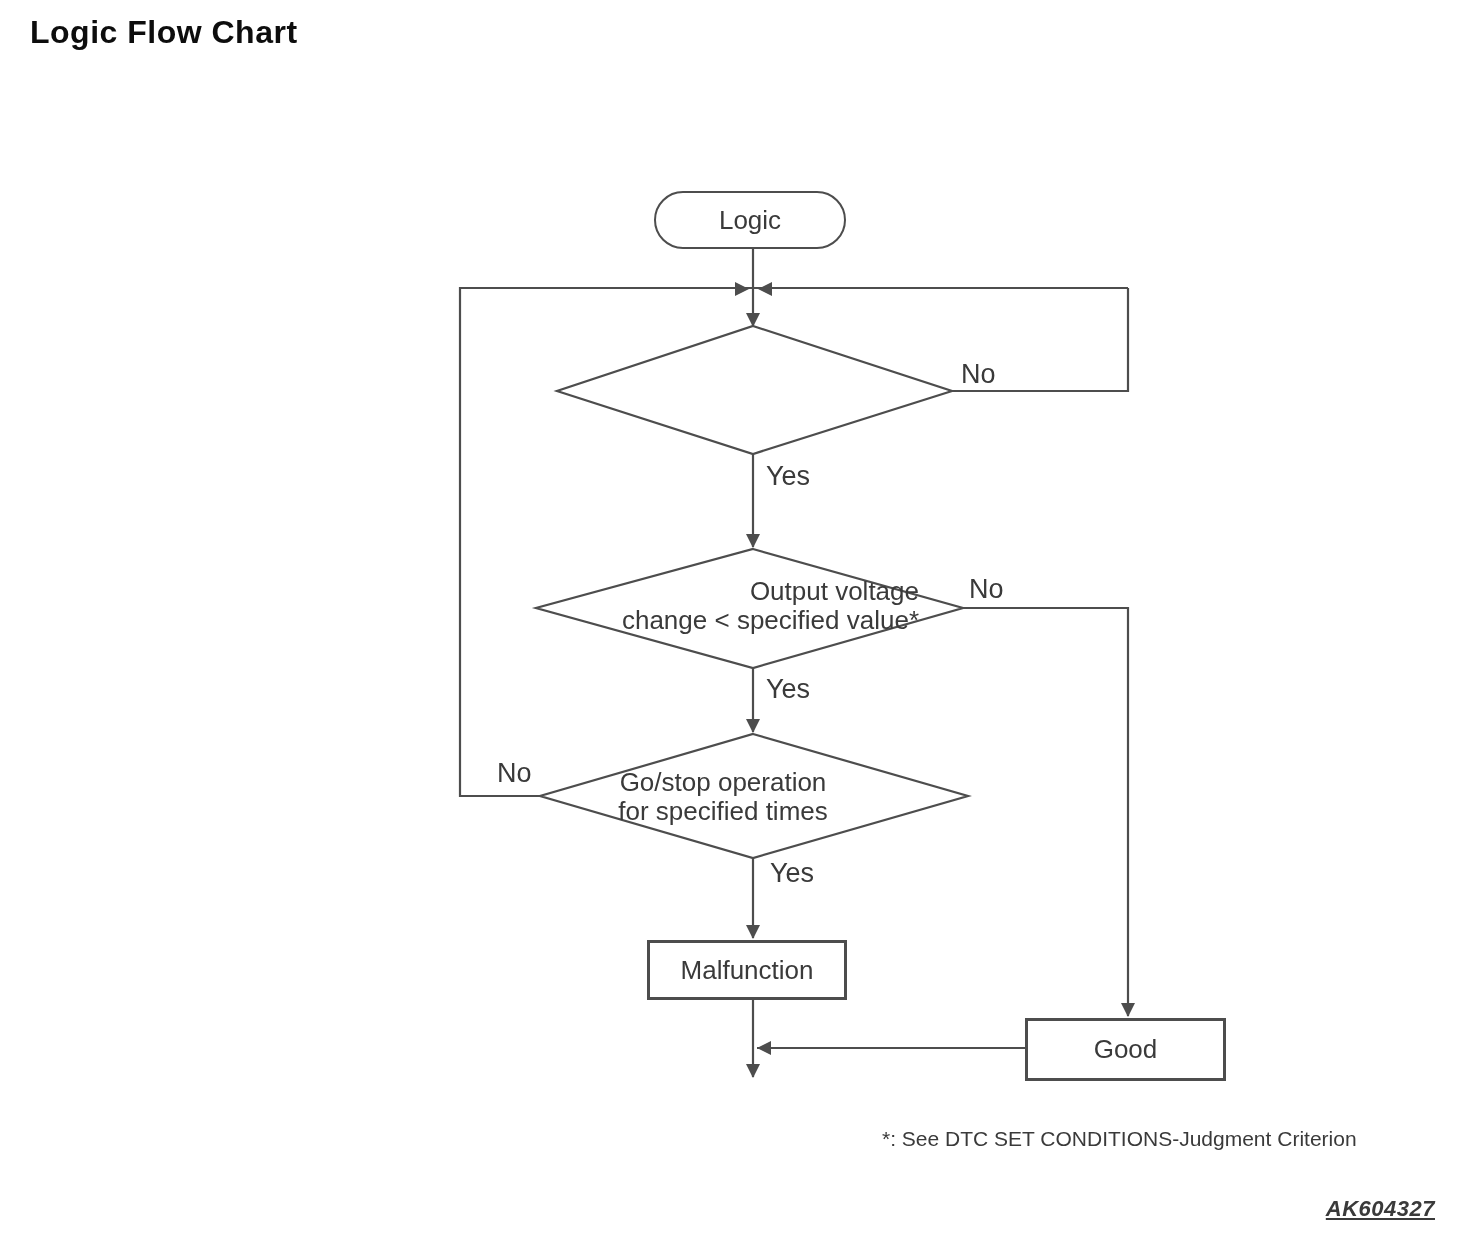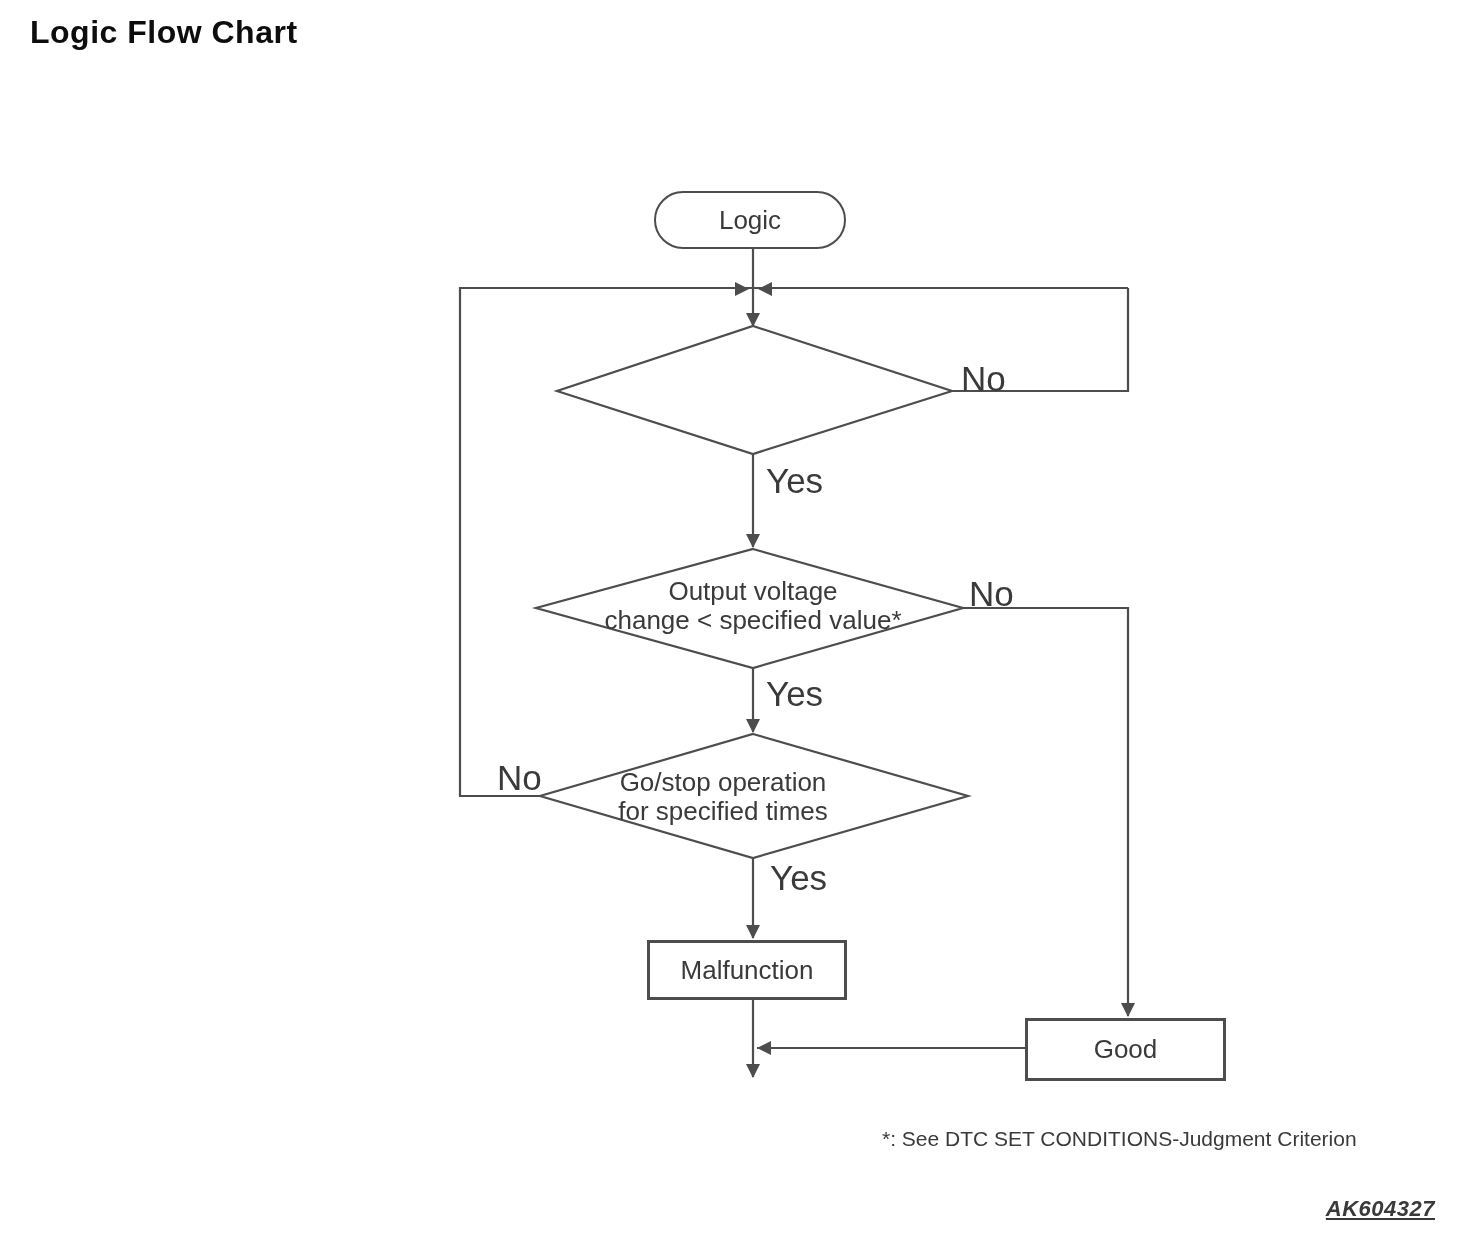--- a/index.html
+++ b/index.html
@@ -66,21 +66,21 @@
     position:absolute;
     text-align:center;
     color:var(--text);
     font-size:26px;
     line-height:29px;
   }
   .diamond-text span{display:block;}
   .edge-label{
     position:absolute;
     color:var(--text);
-    font-size:35px;
+    font-size:27px;
     white-space:nowrap;
   }
   .footnote{
     position:absolute;
     left:882px; top:1127px;
     color:var(--text);
     font-size:21px;
     white-space:nowrap;
   }
   .figure-code{
@@ -150,21 +150,21 @@
   <div class="node rect" style="left:647px;top:940px;width:200px;height:60px;">
     <span>Malfunction</span>
   </div>
 
   <div class="node rect" style="left:1025px;top:1018px;width:201px;height:63px;">
     <span>Good</span>
   </div>
 
 
 
-  <div class="diamond-text" style="left:587px;top:577px;width:332px;">
+  <div class="diamond-text" style="left:587px;top:577px;width:332px;text-align:right;">
     <span>Output voltage</span>
     <span>change &lt; specified value*</span>
   </div>
 
   <div class="diamond-text" style="left:603px;top:768px;width:240px;">
     <span>Go/stop operation</span>
     <span>for specified times</span>
   </div>
 
   <div class="edge-label" style="left:961px;top:359px;">No</div>

